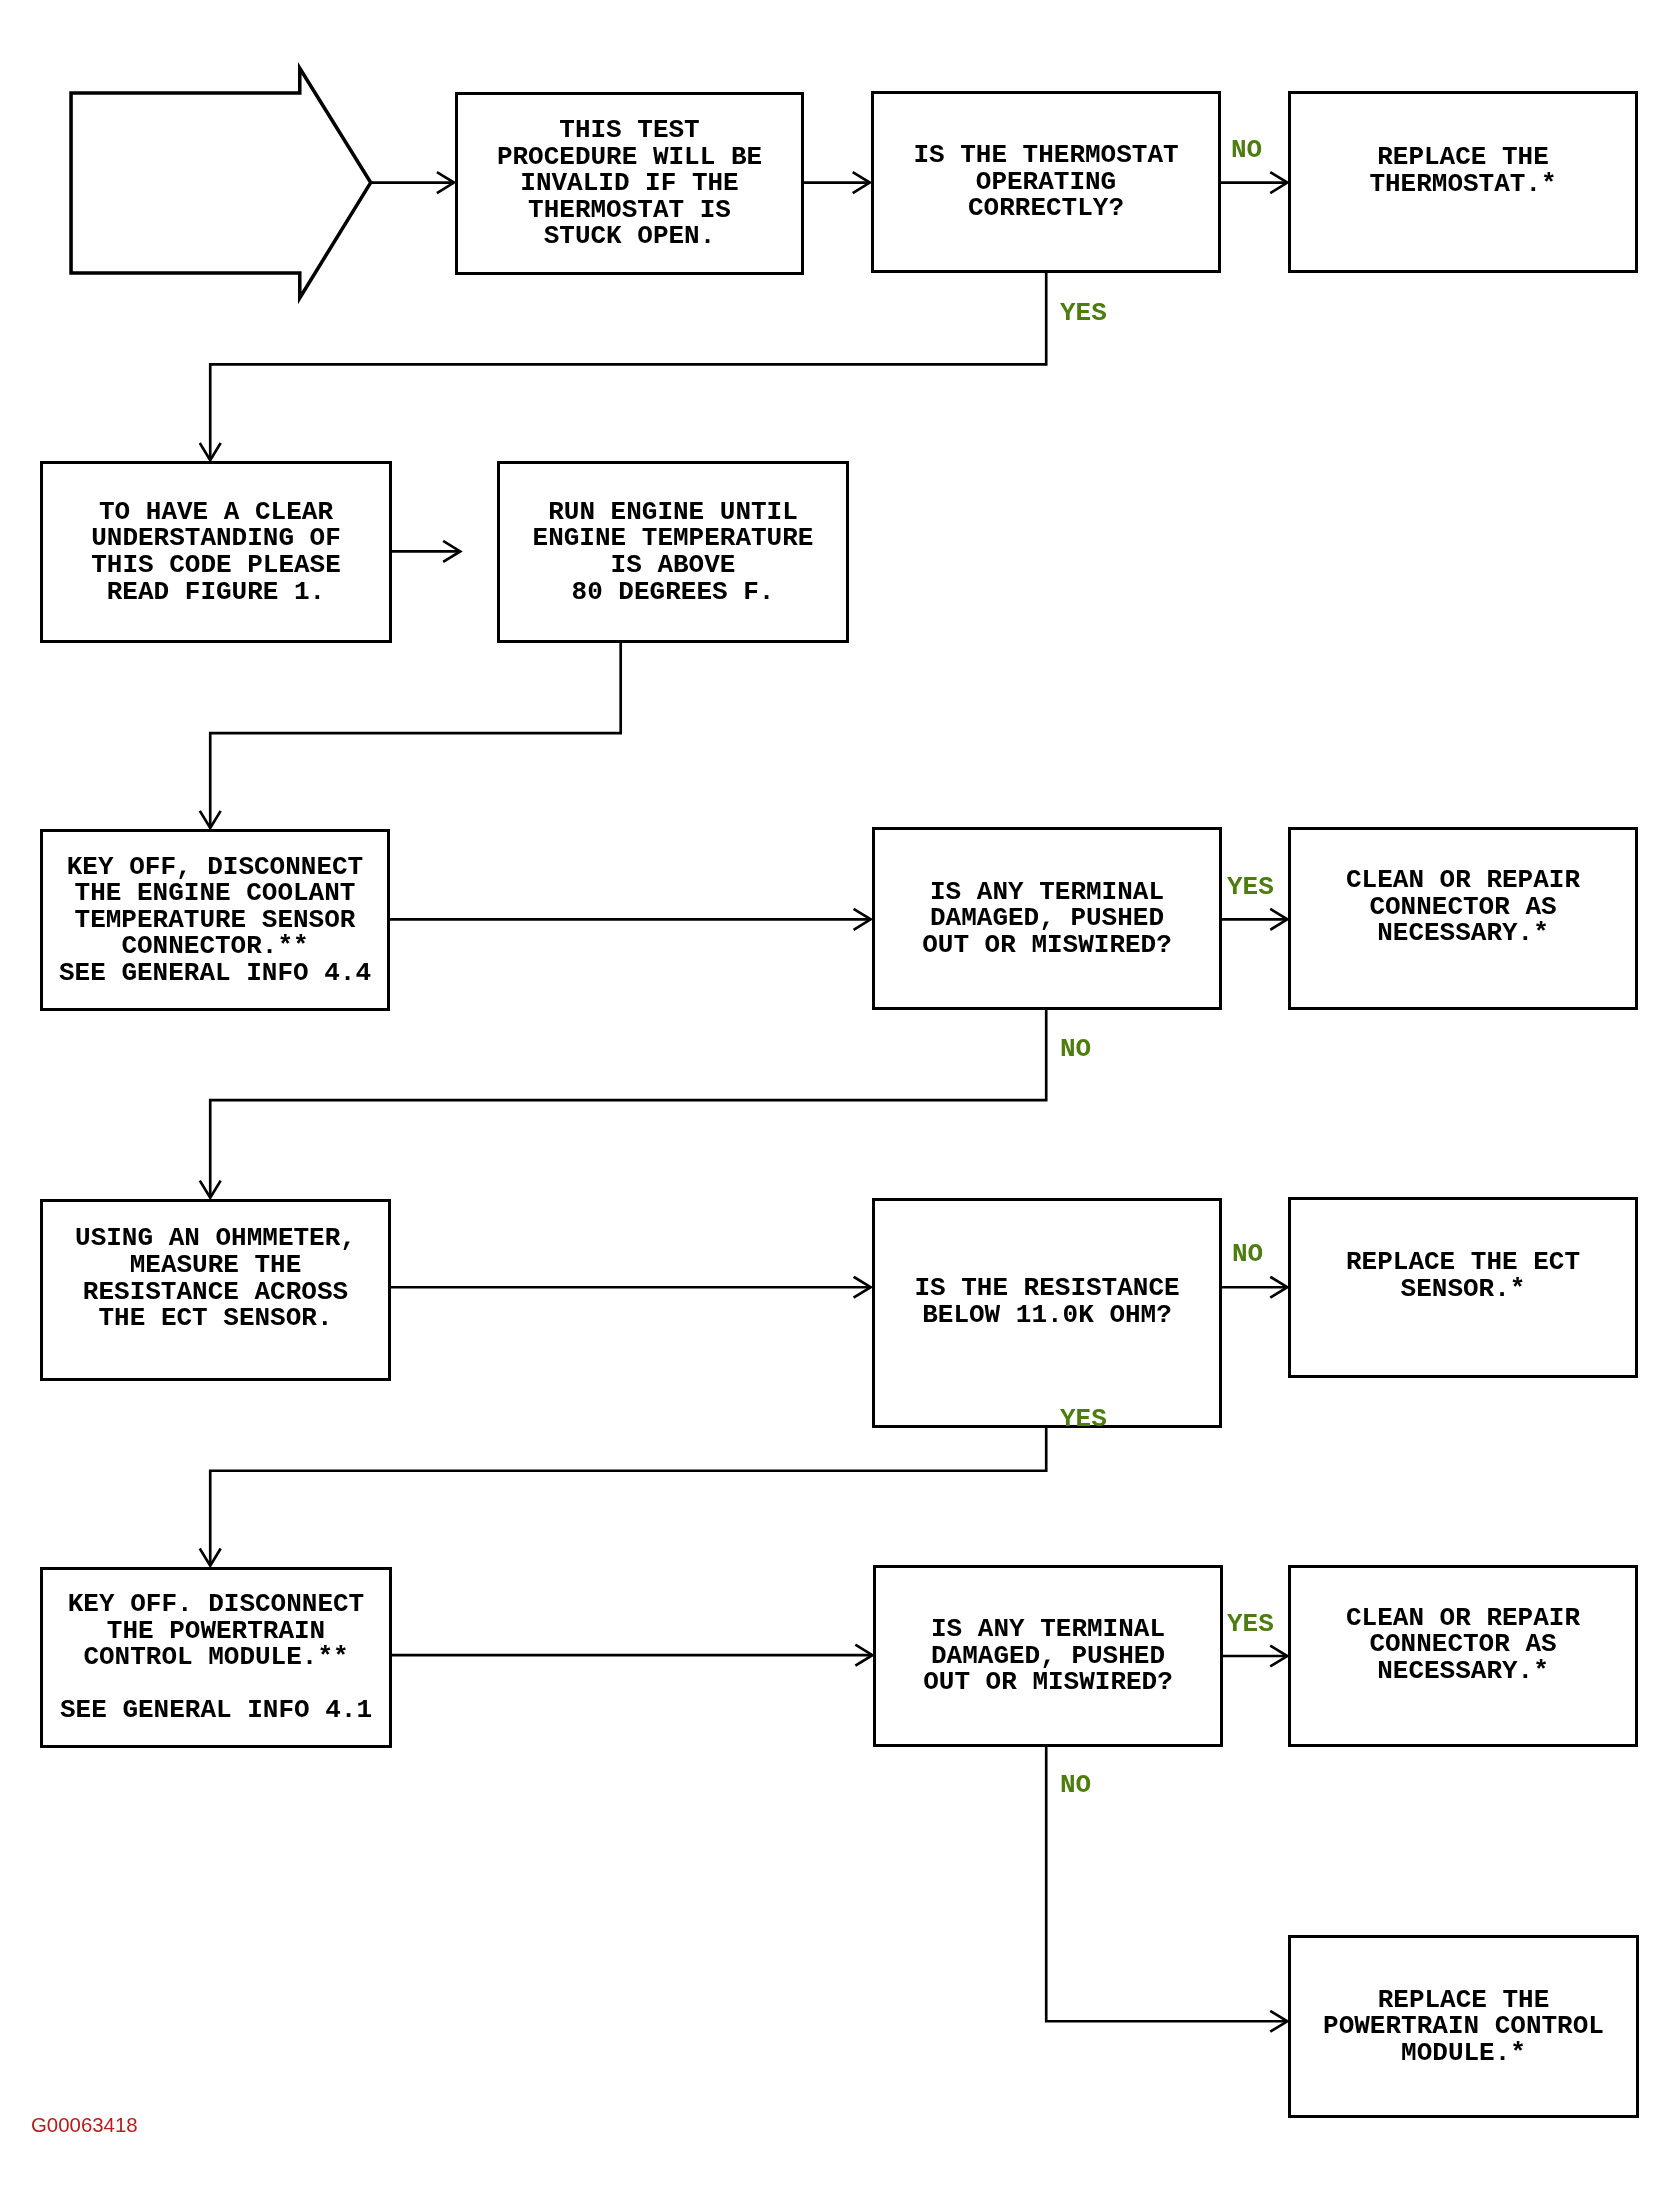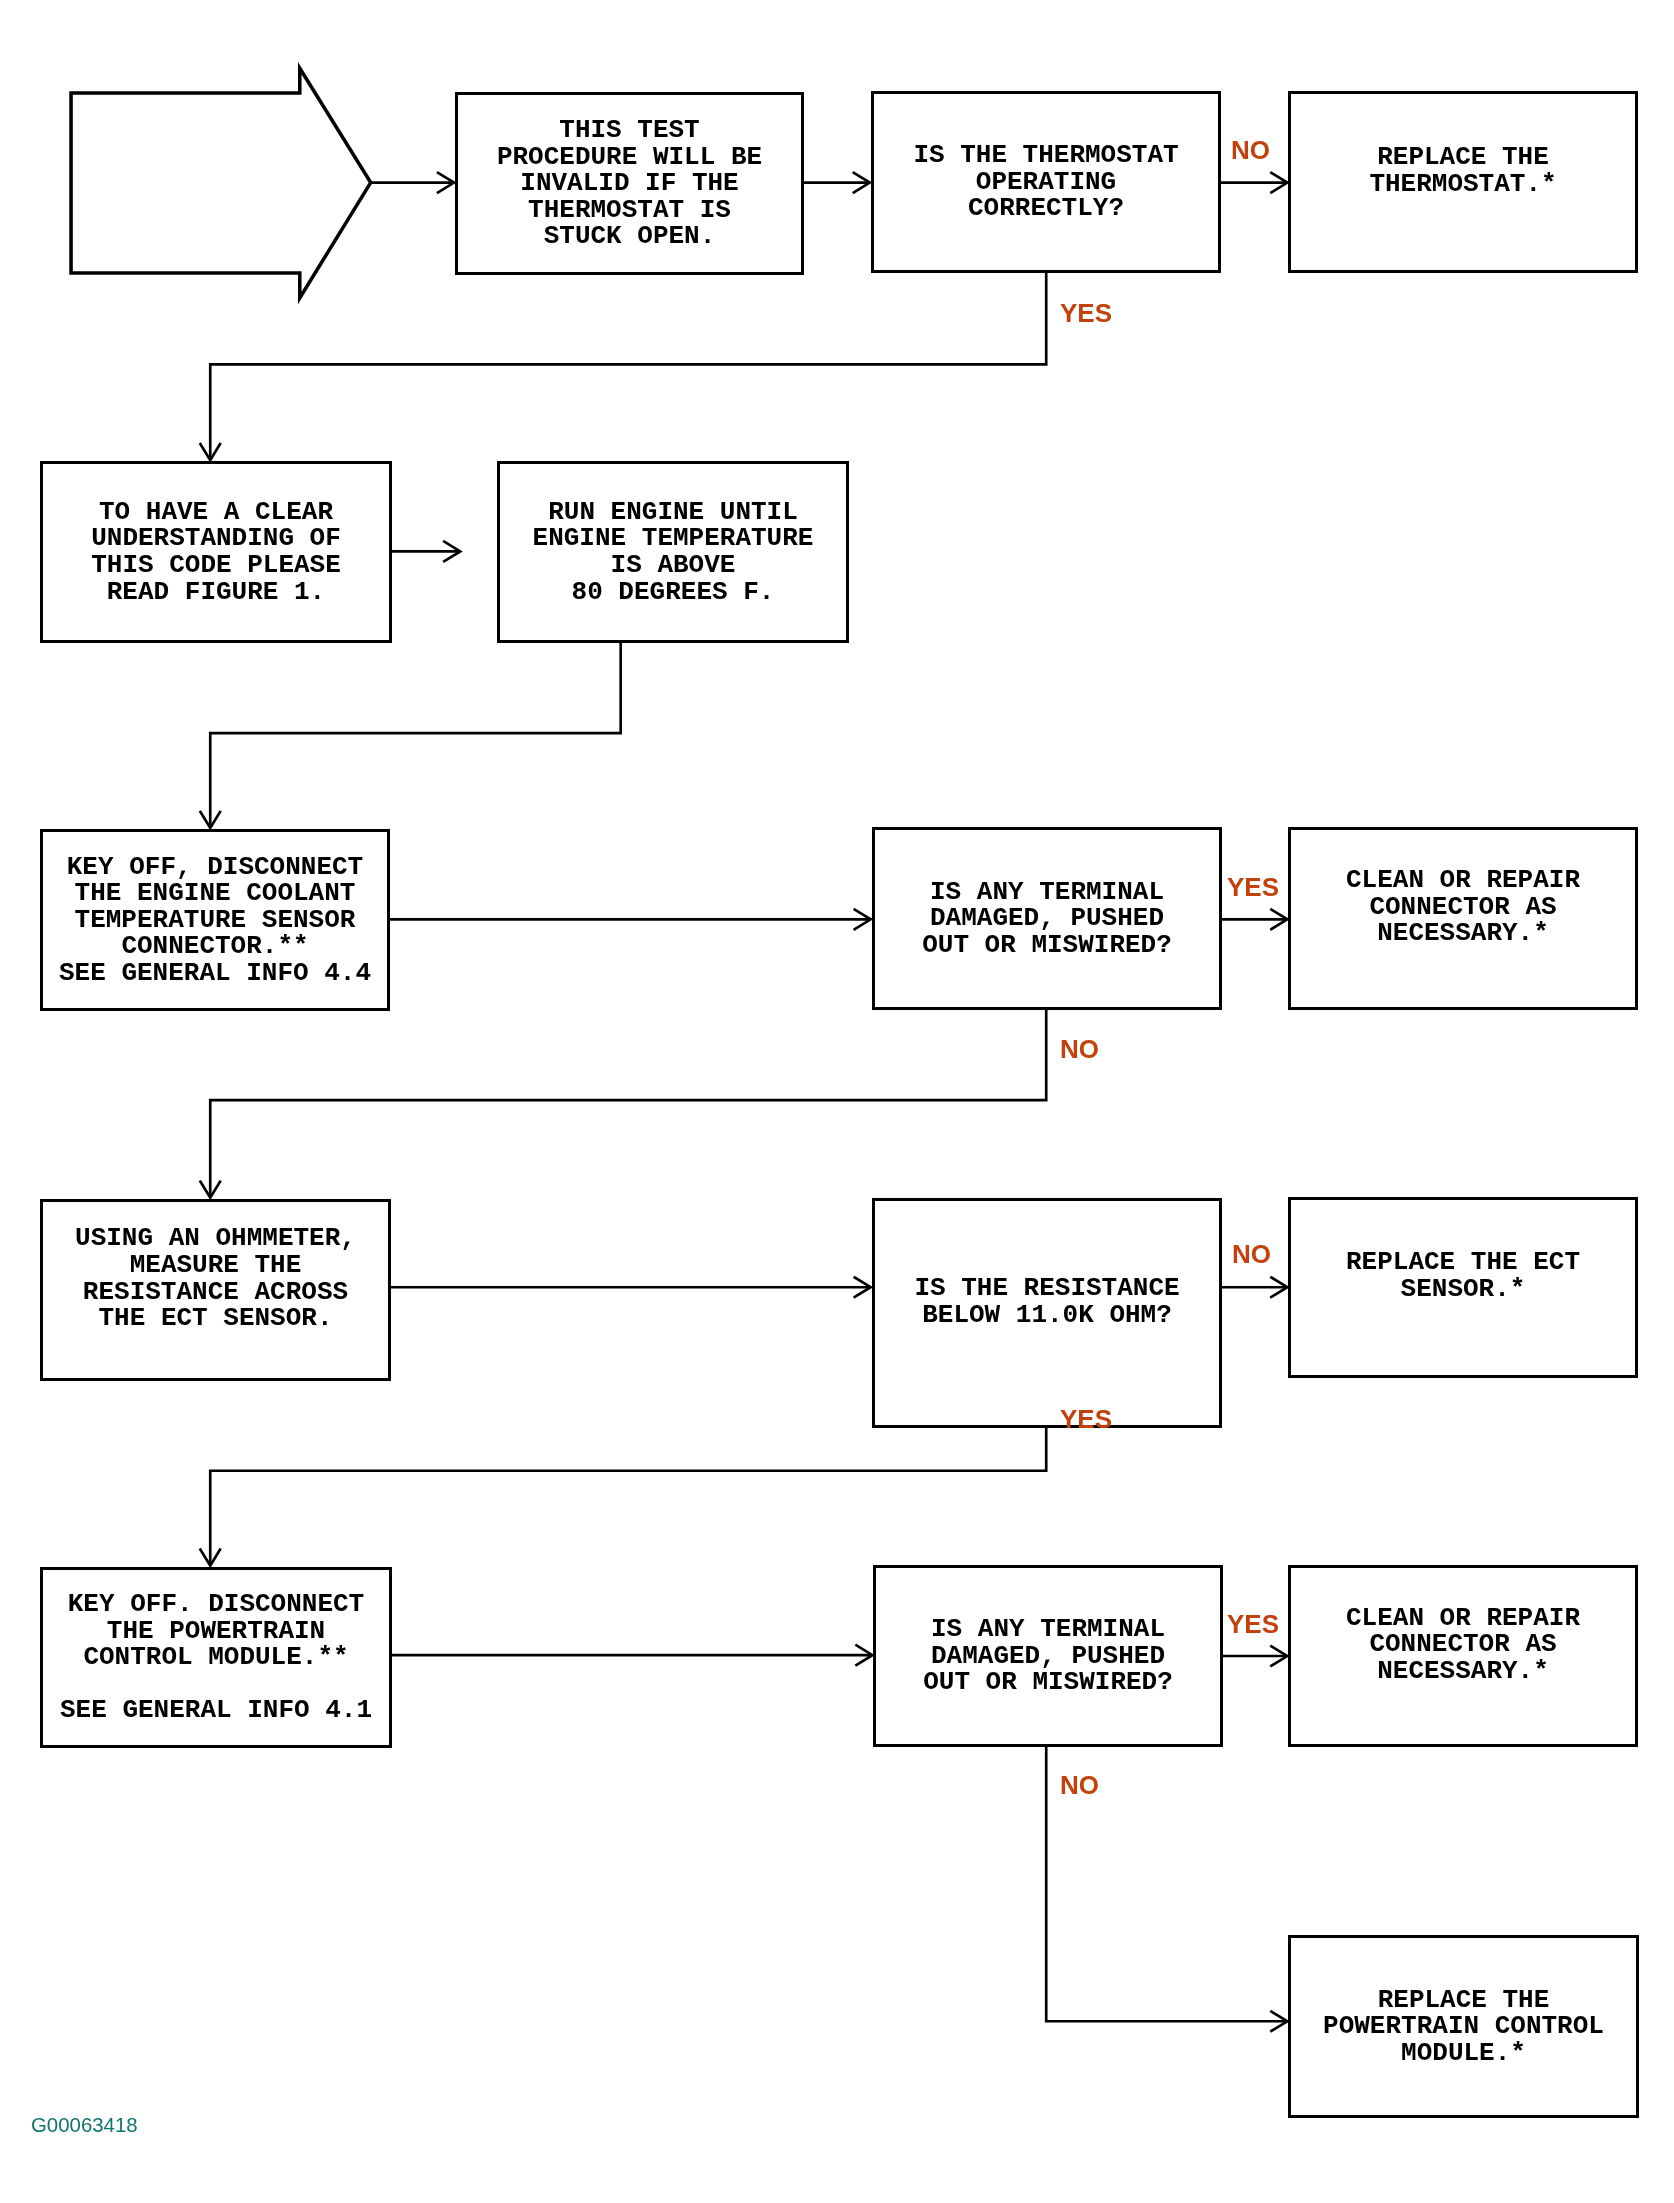--- a/index.html
+++ b/index.html
@@ -35,32 +35,32 @@
     text-align:center;
     font-family:"Liberation Mono","DejaVu Sans Mono",monospace;
     font-weight:bold;
     font-size:26px;
     line-height:26.6px;
     color:#000;
     white-space:pre-line;
   }
   .edge-label{
     position:absolute;
-    font-family:Liberation Sans, sans-serif;
+    font-family:Liberation Mono, monospace;
     font-weight:bold;
     font-size:26px;
     line-height:26.6px;
-    color:#c2410c;
+    color:#4d7c0f;
   }
   .figure-id{
     position:absolute;
     left:31px;top:2114px;
     font-family:"Liberation Sans","DejaVu Sans",sans-serif;
     font-size:20.4px;
-    color:#0f766e;
+    color:#b91c1c;
   }
 </style>
 </head>
 <body>
 
 <div id="canvas">
 
   <svg id="wires" width="1674" height="2203" viewBox="0 0 1888 2485" fill="none" stroke="#000" stroke-width="3" stroke-linecap="square" stroke-linejoin="miter">
 
     <path stroke-width="4" fill="#ffffff" d="M80,105 L338,105 L338,77 L418,206 L338,336 L338,308 L80,308 Z"></path>

